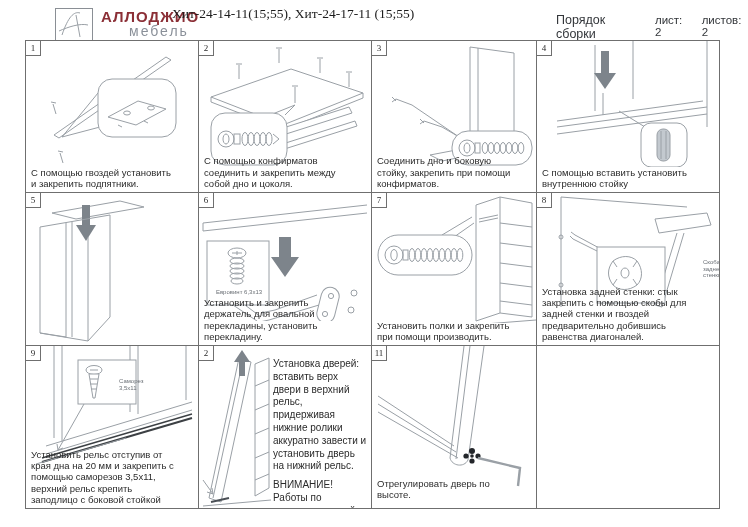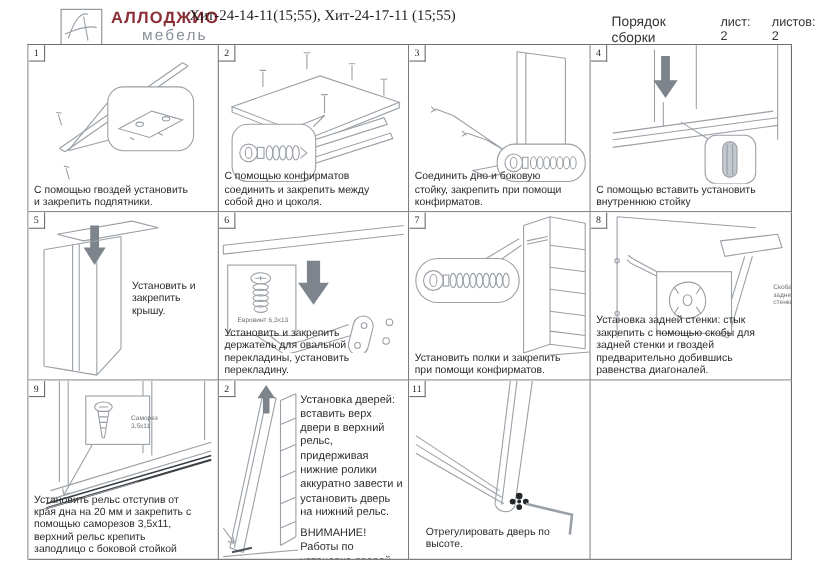--- a/index.html
+++ b/index.html
@@ -142,21 +142,20 @@
     <div class="cap">С помощью вставить установить внутреннюю стойку</div>
   </div>
 
   <div class="cell">
     <div class="num">5</div>
     <svg class="draw" width="173" height="152" viewBox="0 0 173 152">
       <path class="skw" d="M26,20 L94,8 L118,14 L50,26 Z"></path>
       <polygon class="dark" points="56,12 64,12 64,32 70,32 60,48 50,32 56,32"></polygon>
       <path class="sk" d="M14,34 L14,140 M14,34 L84,22 M84,22 L84,124 M14,140 L62,148 M62,148 L62,44 M62,148 L84,124 M40,30 L40,144 M46,29 L46,144 M14,140 L40,144"></path>
     </svg>
-    <div class="cap side">Установить и закрепить крышу.</div>
   </div>
 
   <div class="cell">
     <div class="num">6</div>
     <svg class="draw" width="173" height="128" viewBox="0 0 173 128">
       <path class="sk" d="M4,30 L168,12 M4,38 L168,20 M4,30 L4,38"></path>
       <polygon class="dark" points="80,44 92,44 92,64 100,64 86,84 72,64 80,64"></polygon>
       <rect class="skw" x="8" y="48" width="62" height="64"></rect>
       <ellipse class="skw" cx="38" cy="60" rx="9" ry="5"></ellipse>
       <path class="sk" d="M33,60 L43,60 M38,58 L38,62"></path>
@@ -194,21 +193,21 @@
       <ellipse class="sk" cx="64" cy="62" rx="2.8" ry="6.5"></ellipse>
       <ellipse class="sk" cx="70" cy="62" rx="2.8" ry="6.5"></ellipse>
       <ellipse class="sk" cx="76" cy="62" rx="2.8" ry="6.5"></ellipse>
       <ellipse class="sk" cx="82" cy="62" rx="2.8" ry="6.5"></ellipse>
       <ellipse class="sk" cx="88" cy="62" rx="2.8" ry="6.5"></ellipse>
       <path class="sk" d="M104,12 L104,128 M128,4 L128,120 M160,10 L160,124 M104,12 L128,4 L160,10 M104,128 L128,120 L160,124"></path>
       <path class="sk" d="M128,30 L160,34 M128,50 L160,54 M128,70 L160,74 M128,90 L160,94 M128,108 L160,112"></path>
       <path class="sk" d="M107,26 L126,22 M107,29 L126,25"></path>
       <path class="sk" d="M100,132 L164,127"></path>
     </svg>
-    <div class="cap">Установить полки и закрепить при помощи конфирматов.</div>
+    <div class="cap">Установить полки и закрепить при помощи производить.</div>
   </div>
 
   <div class="cell">
     <div class="num">8</div>
     <svg class="draw" width="183" height="118" viewBox="0 0 183 118">
       <path class="sk" d="M24,4 L24,114 M24,4 L150,14"></path>
       <circle class="sk" cx="24" cy="44" r="2"></circle>
       <circle class="sk" cx="24" cy="92" r="2"></circle>
       <path class="skw" d="M118,26 L170,20 L174,32 L122,40 Z"></path>
       <path class="sk" d="M140,40 L118,112 M147,40 L125,114 M118,112 L125,114"></path>
@@ -267,18 +266,18 @@
       <path class="sk" d="M6,50 L82,100 M6,58 L84,106 M6,66 L86,112"></path>
       <g>
         <circle cx="100" cy="105" r="3" fill="#23262a"></circle>
         <circle cx="94" cy="110" r="2.6" fill="#23262a"></circle>
         <circle cx="106" cy="110" r="2.6" fill="#23262a"></circle>
         <circle cx="100" cy="115" r="2.6" fill="#23262a"></circle>
         <circle cx="100" cy="110" r="1.8" fill="#23262a"></circle>
       </g>
       <path d="M106,112 L148,122 L146,140" stroke="#9aa0a6" stroke-width="2.4" fill="none"></path>
     </svg>
-    <div class="cap" style="bottom:8px;margin-left:10px;">Отрегулировать дверь по высоте.</div>
+    <div class="cap" style="bottom:8px;">Отрегулировать дверь по высоте.</div>
   </div>
 
   <div class="cell"></div>
 
 </div>
 
 </body></html>

